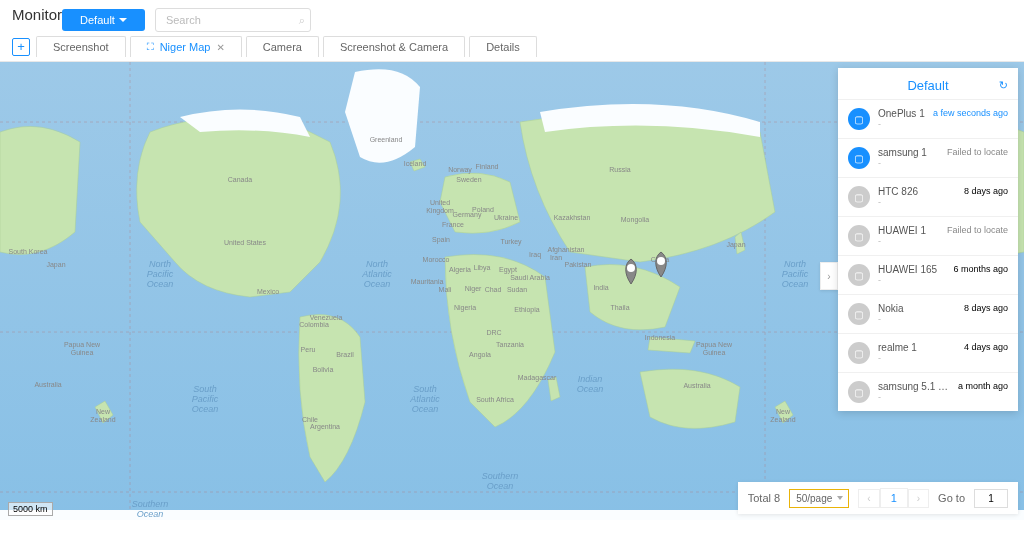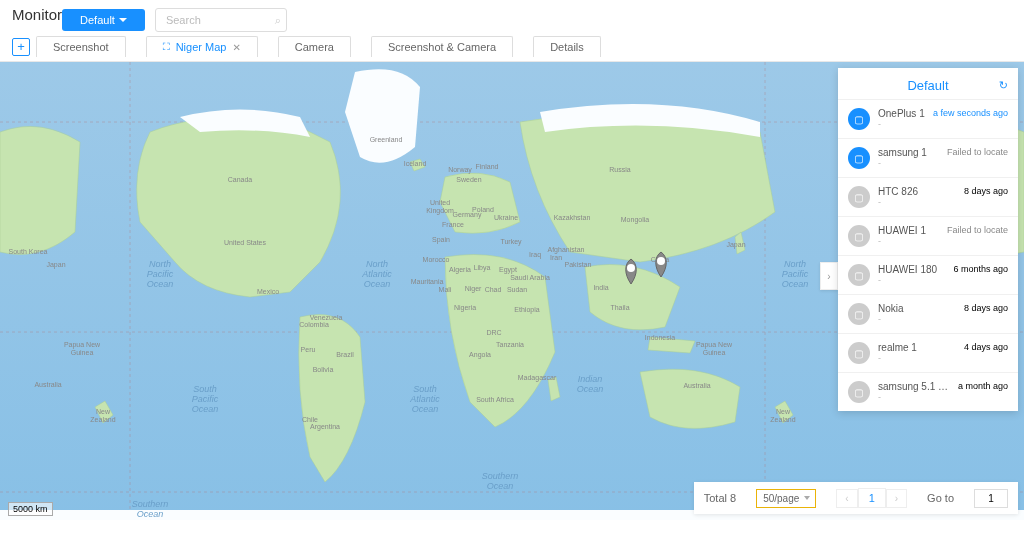--- a/index.html
+++ b/index.html
@@ -4,27 +4,27 @@
 <style>
 *{box-sizing:border-box;margin:0;padding:0;font-family:-apple-system,BlinkMacSystemFont,"Segoe UI",Arial,sans-serif}
 body{width:1024px;height:539px;overflow:hidden;background:#fff;position:relative}
 .header{padding:6px 12px 4px;display:flex;justify-content:flex-start;align-items:flex-start}
 .header-left{max-width:640px}
 .title{font-size:15px;font-weight:400;color:#333;margin-bottom:2px}
 .subtitle{font-size:10px;color:#999;line-height:1.3}
 .header-right{display:flex;gap:10px;align-items:center;margin-top:2px}
 .default-btn{background:#1890ff;color:#fff;border:none;border-radius:3px;padding:5px 18px;font-size:11px;cursor:pointer;display:flex;align-items:center;gap:4px}
 .caret-down{width:0;height:0;border-left:4px solid transparent;border-right:4px solid transparent;border-top:4px solid #fff;display:inline-block}
-.search-box{position:relative;width:132px}
+.search-box{position:relative;width:156px}
 .search-input{width:100%;padding:5px 24px 5px 10px;border:1px solid #ddd;border-radius:3px;font-size:11px;color:#333}
 .search-input::placeholder{color:#bbb}
 .search-icon{position:absolute;right:6px;top:50%;transform:translateY(-50%);color:#ccc;font-size:11px}
 .tabs-row{display:flex;align-items:center;gap:0;padding:0 12px 4px;border-bottom:1px solid #e8e8e8}
 .add-tab{width:18px;height:18px;border:1px solid #1890ff;color:#1890ff;display:flex;align-items:center;justify-content:center;font-size:13px;cursor:pointer;margin-right:6px;border-radius:2px}
-.tab{border:1px solid #ddd;padding:4px 16px;font-size:11px;color:#666;cursor:pointer;margin-right:20px;border-radius:2px 2px 0 0;display:flex;align-items:center;gap:6px;border-bottom:none}
+.tab{border:1px solid #ddd;padding:4px 16px;font-size:11px;color:#666;cursor:pointer;margin-right:4px;border-radius:2px 2px 0 0;display:flex;align-items:center;gap:6px;border-bottom:none}
 .tab.active{color:#1890ff;border-color:#ddd}
 .tab-dots{color:#1890ff;font-size:10px}
 .tab-close{color:#999;font-size:10px;cursor:pointer}
 .map-wrap{position:relative;width:100%;height:458px;background:linear-gradient(#7fb3e3,#8ec5e8);overflow:hidden}
 .map-svg{position:absolute;inset:0;width:100%;height:100%}
 .ocean-label{font-size:9px;fill:#6a9fc9;font-style:italic;text-anchor:middle}
 .land{fill:#c6e4b0;stroke:#a9cf96;stroke-width:0.5}
 .snow{fill:#fafdff}
 .grid{stroke:#b56b6b;stroke-width:0.8;stroke-dasharray:3,3;opacity:0.4}
 .country-label{font-size:7px;fill:#888;text-anchor:middle}
@@ -39,21 +39,21 @@
 .dev-icon{width:22px;height:22px;border-radius:50%;display:flex;align-items:center;justify-content:center;flex-shrink:0;font-size:10px;color:#fff}
 .dev-icon.online{background:#1890ff}
 .dev-icon.offline{background:#ccc}
 .dev-info{flex:1;min-width:0}
 .dev-name{font-size:10px;color:#555;white-space:nowrap;overflow:hidden;text-overflow:ellipsis}
 .dev-sub{font-size:9px;color:#bbb}
 .dev-time{font-size:9px;text-align:center;flex-shrink:0}
 .dev-time.recent{color:#1890ff}
 .dev-time.fail{color:#888}
 .collapse-btn{position:absolute;right:186px;top:200px;width:18px;height:28px;background:#fff;border:1px solid #eee;display:flex;align-items:center;justify-content:center;cursor:pointer;color:#999;font-size:10px;box-shadow:0 1px 3px rgba(0,0,0,0.1)}
-.pager{position:absolute;right:6px;bottom:6px;background:#fff;padding:6px 10px;display:flex;align-items:center;gap:20px;font-size:11px;color:#666;box-shadow:0 1px 4px rgba(0,0,0,0.1)}
+.pager{position:absolute;right:6px;bottom:6px;background:#fff;padding:6px 10px;display:flex;align-items:center;gap:9px;font-size:11px;color:#666;box-shadow:0 1px 4px rgba(0,0,0,0.1)}
 .pg-select{border:1px solid #eab308;padding:3px 16px 3px 6px;font-size:10px;color:#666;position:relative;cursor:pointer}
 .pg-select:after{content:"";position:absolute;right:5px;top:50%;transform:translateY(-50%);border-left:3px solid transparent;border-right:3px solid transparent;border-top:4px solid #aaa}
 .pg-nav{display:flex;align-items:center;gap:0}
 .pg-arrow{padding:3px 8px;color:#ccc;cursor:pointer;border:1px solid #eee;font-size:10px}
 .pg-num{padding:3px 10px;color:#1890ff;border:1px solid #eee;cursor:pointer}
 .pg-goto{border:1px solid #ddd;width:34px;padding:3px 4px;text-align:center;font-size:10px}
 </style>
 </head>
 <body>
 
@@ -271,21 +271,21 @@
           <div class="dev-icon offline">▢</div>
           <div class="dev-info">
             <div class="dev-name">HUAWEI 1</div>
             <div class="dev-sub">-</div>
           </div>
           <div class="dev-time fail">Failed to locate</div>
         </div>
         <div class="device-item">
           <div class="dev-icon offline">▢</div>
           <div class="dev-info">
-            <div class="dev-name">HUAWEI 180</div>
+            <div class="dev-name">HUAWEI 165</div>
             <div class="dev-sub">-</div>
           </div>
           <div class="dev-time ">6 months ago</div>
         </div>
         <div class="device-item">
           <div class="dev-icon offline">▢</div>
           <div class="dev-info">
             <div class="dev-name">Nokia</div>
             <div class="dev-sub">-</div>
           </div>

